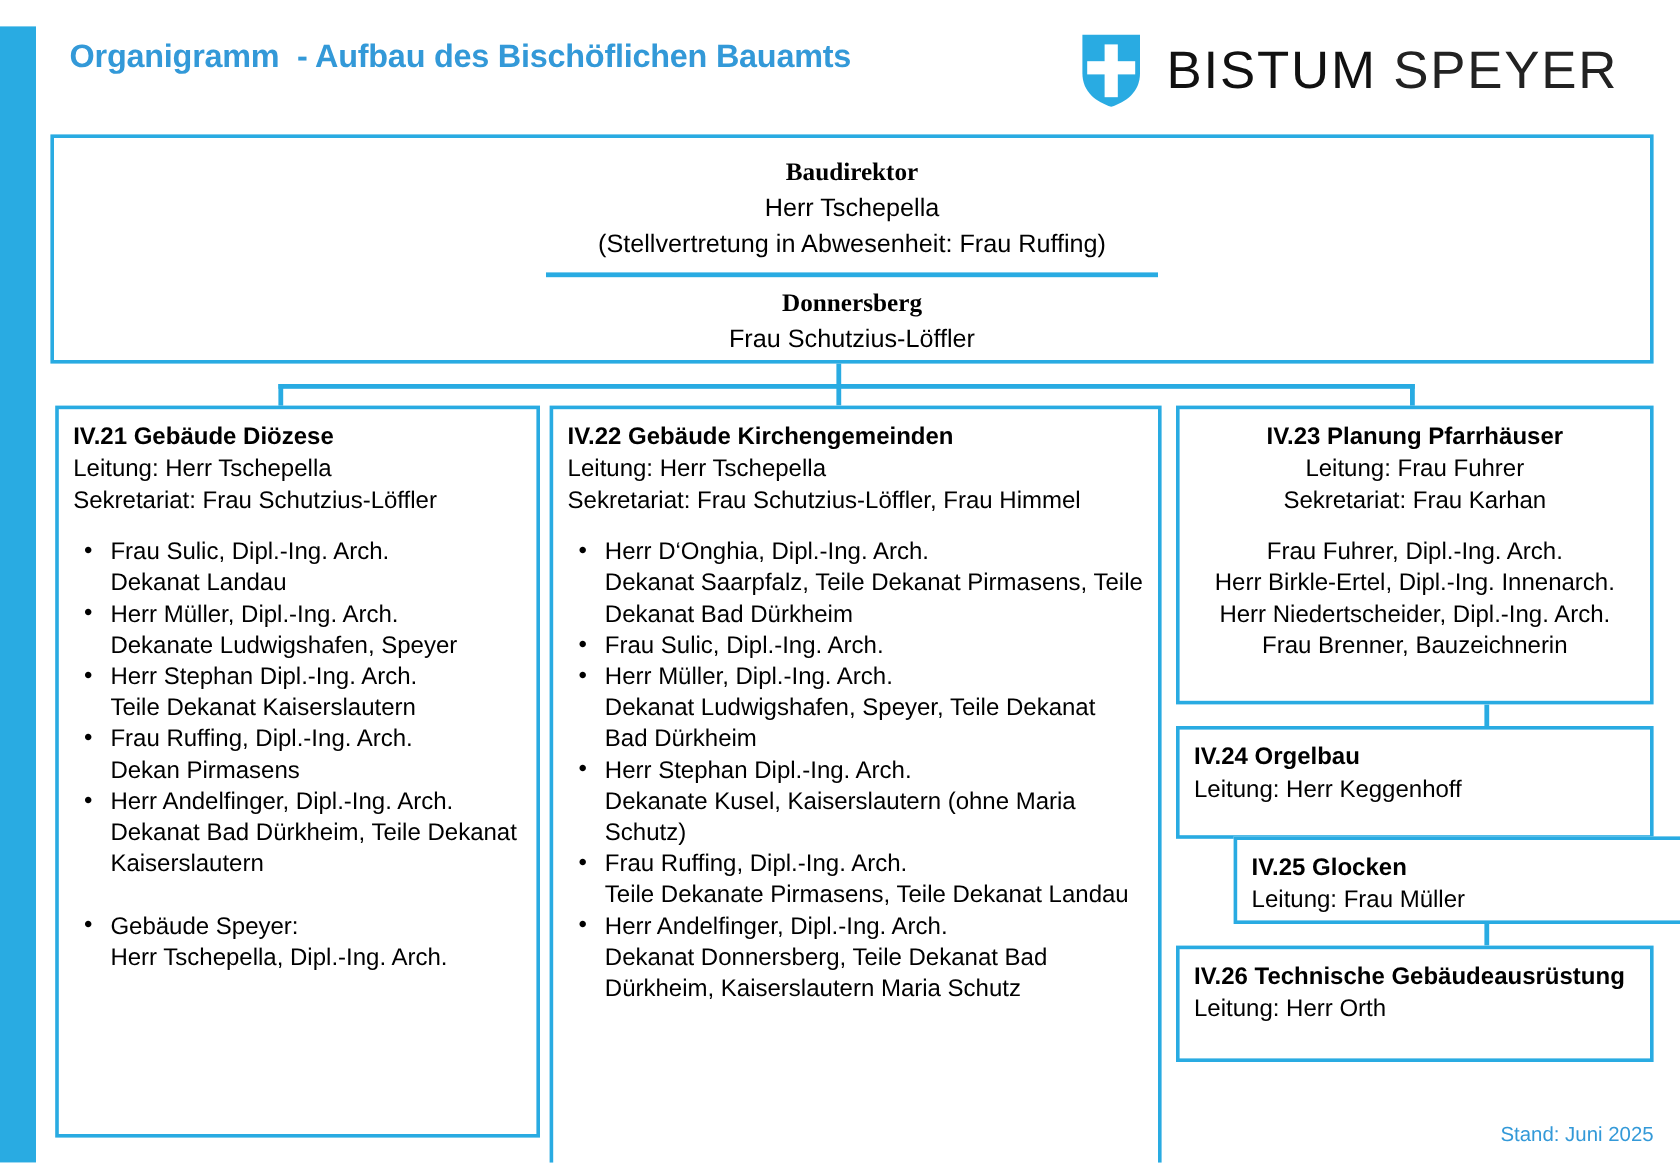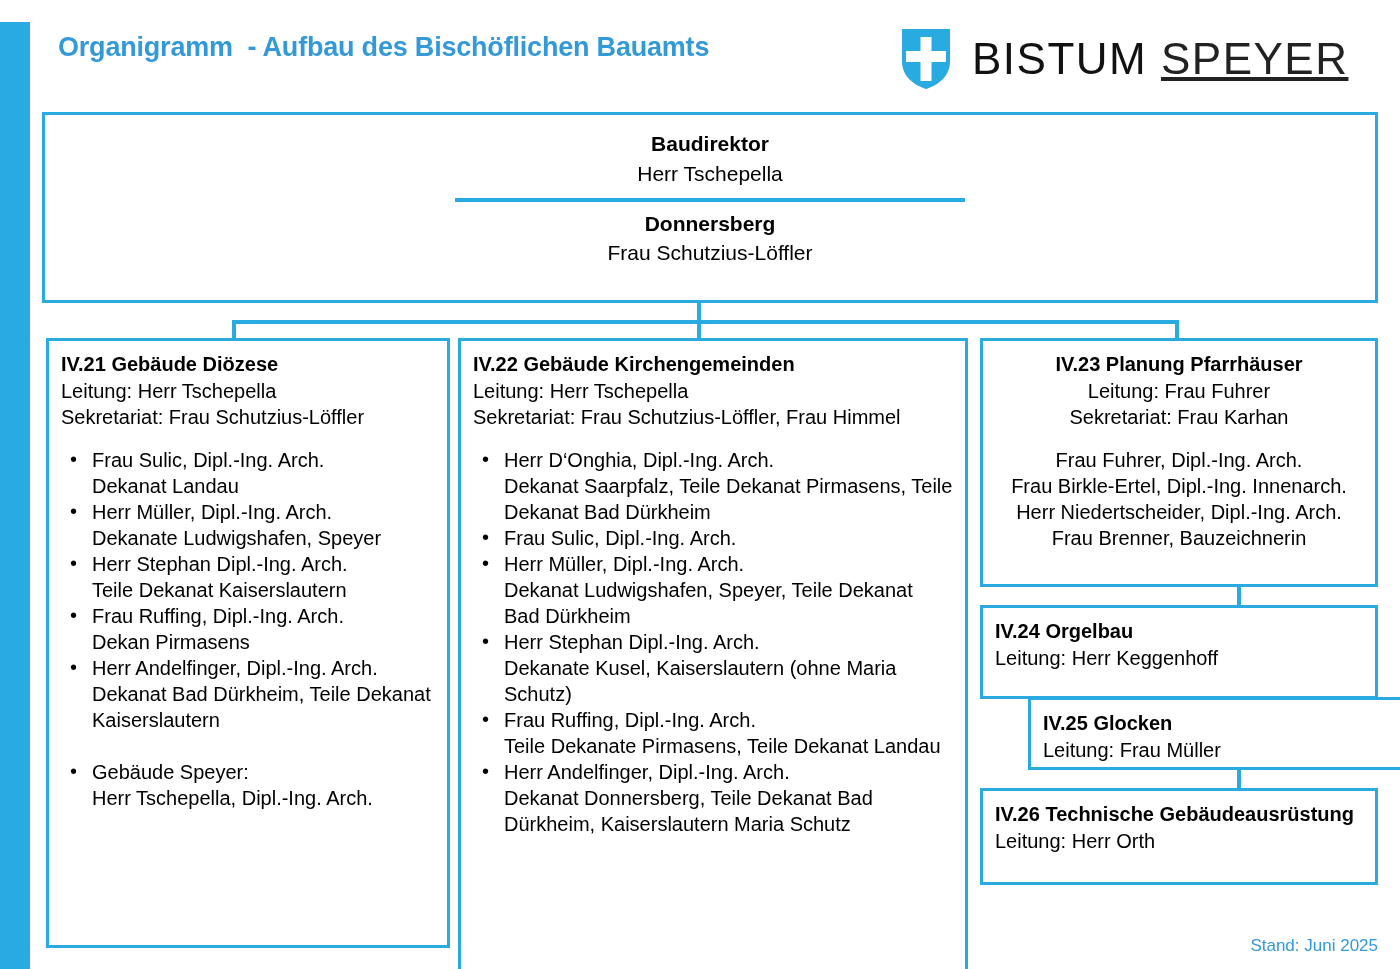--- a/index.html
+++ b/index.html
@@ -57,21 +57,21 @@
   }
   .shield svg { display: block; }
   .logo-text {
     font-size: 44px;
     letter-spacing: 1.5px;
     color: #111111;
     font-weight: 400;
     white-space: pre;
     line-height: 1;
   }
-  .logo-text .thin { font-weight: 300; color: #222222; text-decoration: underline; }
+  .logo-text .thin { font-weight: 300; color: #222222; }
 
   
   .box {
     position: absolute;
     box-sizing: border-box;
     border: 3px solid #29ABE2;
     background: #ffffff;
   }
 
   
@@ -81,21 +81,21 @@
     width: 1336px;
     height: 191px;
   }
   .top-inner {
     text-align: center;
     padding-top: 14px;
     font-size: 21px;
     color: #000000;
     line-height: 1.42;
   }
-  .top-inner .b { font-weight: bold; }
+  .top-inner .b { font-weight: bold; font-family: Liberation Serif, serif; }
   .top-divider {
     width: 510px;
     height: 4px;
     background: #29ABE2;
     margin: 9px auto 7px auto;
   }
 
   
   .conn {
     position: absolute;
@@ -209,20 +209,21 @@
         <rect x="6" y="24" width="40" height="11" fill="#ffffff"></rect>
       </svg>
     </span>
     <span class="logo-text"><span>BISTUM </span><span class="thin">SPEYER</span></span>
   </div>
 
   <div class="box" id="top-box">
     <div class="top-inner">
       <div class="b">Baudirektor</div>
       <div>Herr Tschepella</div>
+      <div>(Stellvertretung in Abwesenheit: Frau Ruffing)</div>
       <div class="top-divider"></div>
       <div class="b">Donnersberg</div>
       <div>Frau Schutzius-Löffler</div>
     </div>
   </div>
 
   <div class="conn" style="left:697px; top:303px; width:4px; height:35px;"></div>
   <div class="conn" style="left:232px; top:320px; width:947px; height:4px;"></div>
   <div class="conn" style="left:232px; top:320px; width:4px; height:20px;"></div>
   <div class="conn" style="left:1175px; top:320px; width:4px; height:20px;"></div>
@@ -302,21 +303,21 @@
   </div>
 
   <div class="box" id="col-3">
     <div class="box-body">
       <div class="sec-title">IV.23 Planung Pfarrhäuser</div>
       <div class="sec-line">Leitung: Frau Fuhrer</div>
       <div class="sec-line">Sekretariat: Frau Karhan</div>
       <div class="spacer"></div>
       <div>
         <span class="plain-line">Frau Fuhrer, Dipl.-Ing. Arch.</span>
-        <span class="plain-line">Frau Birkle-Ertel, Dipl.-Ing. Innenarch.</span>
+        <span class="plain-line">Herr Birkle-Ertel, Dipl.-Ing. Innenarch.</span>
         <span class="plain-line">Herr Niedertscheider, Dipl.-Ing. Arch.</span>
         <span class="plain-line">Frau Brenner, Bauzeichnerin</span>
       </div>
     </div>
   </div>
 
   <div class="box" id="box-24">
     <div class="box-body">
       <div class="sec-title">IV.24 Orgelbau</div>
       <div class="sec-line">Leitung: Herr Keggenhoff</div>

